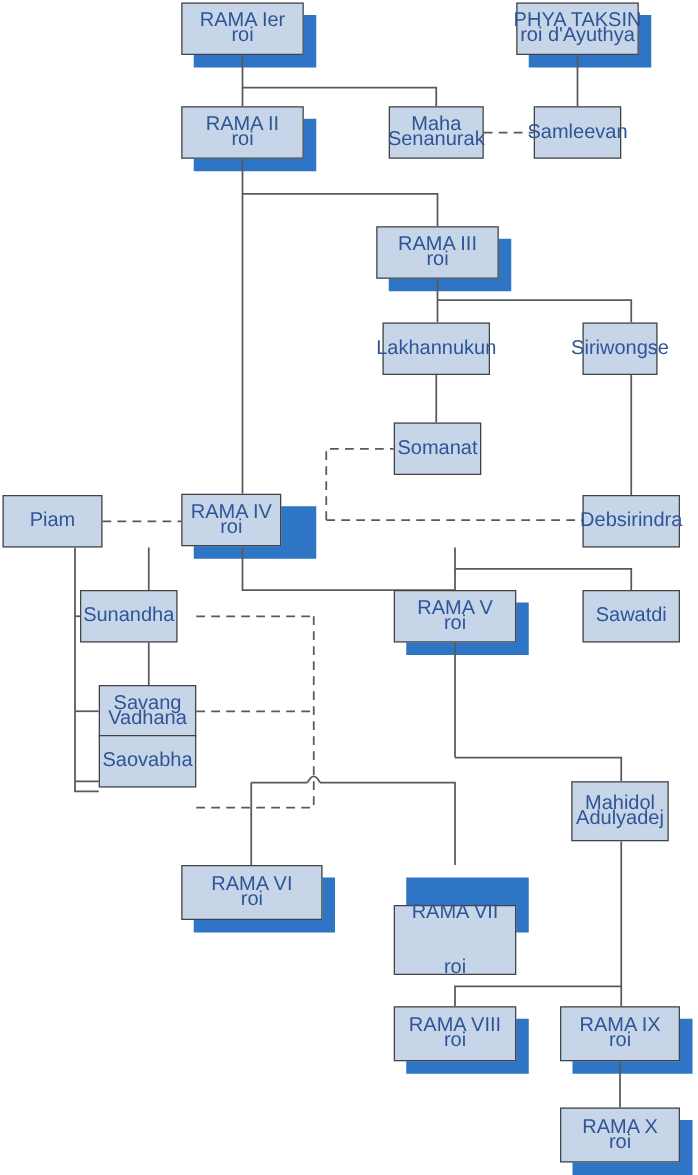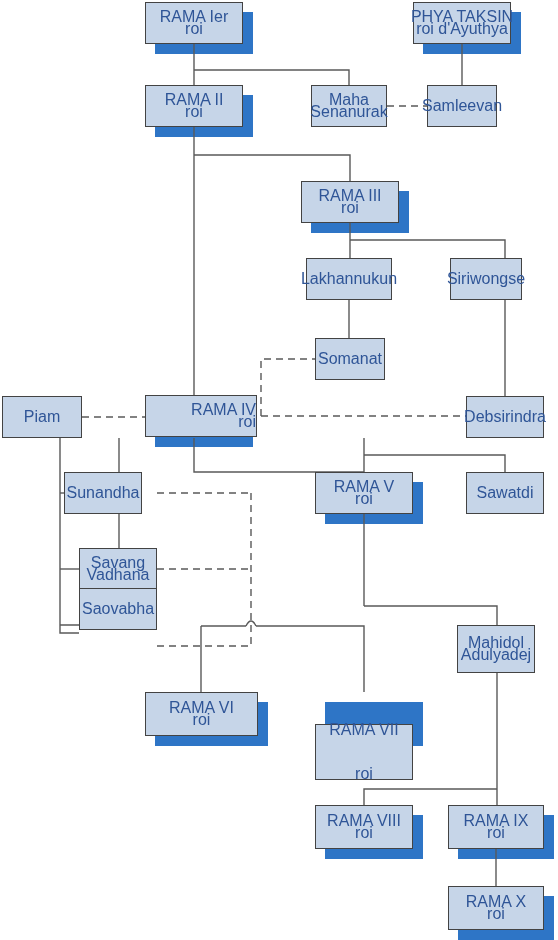--- a/index.html
+++ b/index.html
@@ -78,31 +78,31 @@
         <span class="ln">Samleevan</span>
       </div>
       <div class="shadow" style="left: 311px; top: 191px; width: 98px; height: 42px;"></div>
       <div class="node" style="left: 301px; top: 181px; width: 98px; height: 42px;">
         <span class="ln">RAMA III</span>
         <span class="ln">roi</span>
       </div>
       <div class="node" style="left: 306px; top: 258px; width: 86px; height: 42px;">
         <span class="ln">Lakhannukun</span>
       </div>
-      <div class="node" style="left: 450px; top: 258px; width: 72px; height: 42px;">
+      <div class="node" style="left: 466px; top: 258px; width: 60px; height: 42px;">
         <span class="ln">Siriwongse</span>
       </div>
       <div class="node" style="left: 315px; top: 338px; width: 70px; height: 42px;">
         <span class="ln">Somanat</span>
       </div>
       <div class="node" style="left: 2px; top: 396px; width: 80px; height: 42px;">
         <span class="ln">Piam</span>
       </div>
       <div class="shadow" style="left: 155px; top: 405px; width: 98px; height: 42px;"></div>
-      <div class="node" style="left: 145px; top: 395px; width: 112px; height: 42px; align-items: flex-end;">
+      <div class="node" style="left: 145px; top: 395px; width: 80px; height: 42px;">
         <span class="ln">RAMA IV</span>
         <span class="ln">roi</span>
       </div>
       <div class="node" style="left: 466px; top: 396px; width: 78px; height: 42px;">
         <span class="ln">Debsirindra</span>
       </div>
       <div class="node" style="left: 64px; top: 472px; width: 78px; height: 42px;">
         <span class="ln">Sunandha</span>
       </div>
       <div class="shadow" style="left: 325px; top: 482px; width: 98px; height: 42px;"></div>

